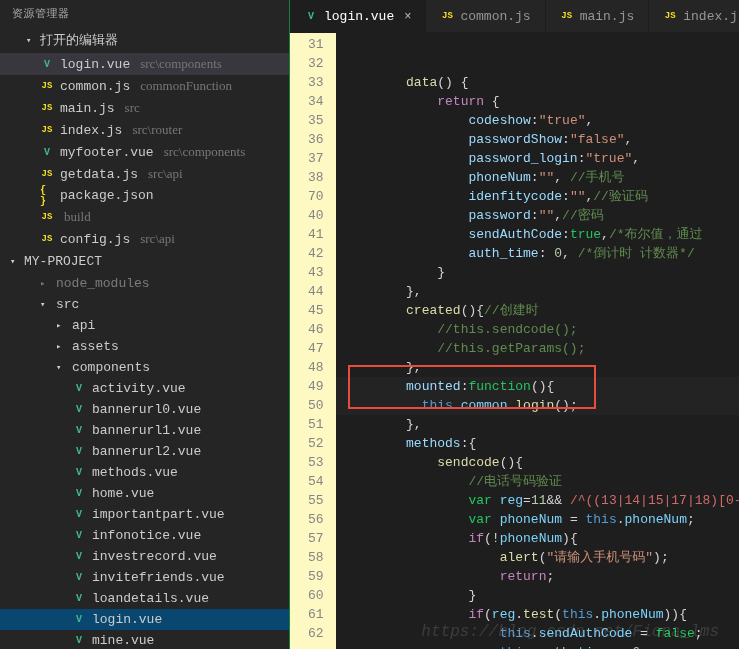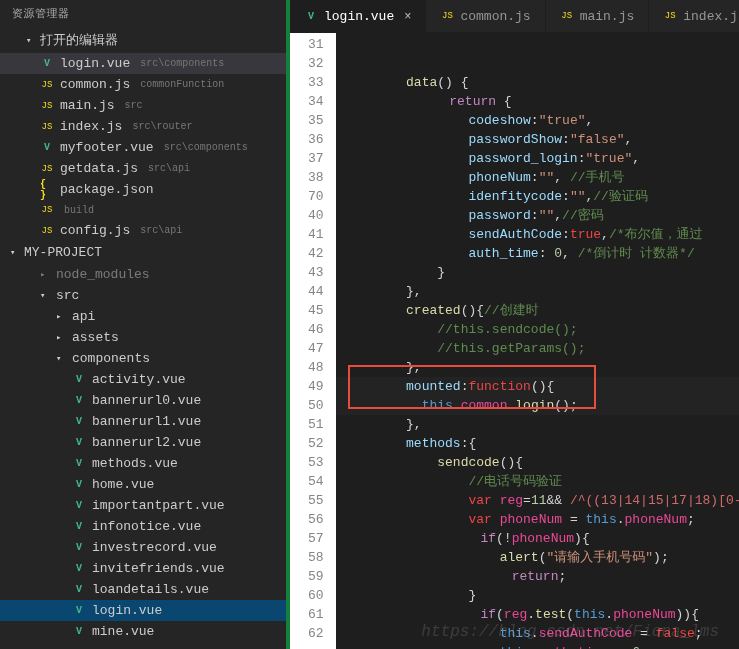--- a/index.html
+++ b/index.html
@@ -1,50 +1,50 @@
 <!DOCTYPE html>
 <html><head>
 <meta charset="utf-8">
 <style>
 * { margin: 0; padding: 0; box-sizing: border-box; font-family: Consolas, 'Courier New', monospace; font-size: 13px; }
 body { background: #1e1e1e; color: #ccc; display: flex; height: 649px; width: 739px; overflow: hidden; }
-.sidebar { width: 290px; background: #252526; border-right: 4px solid #15803d; display: flex; flex-direction: column; overflow-y: auto; }
+.sidebar { width: 290px; background: #252526; border-right: 1px solid #15803d; display: flex; flex-direction: column; overflow-y: auto; }
 .sidebar-title { padding: 6px 12px; font-size: 11px; color: #aaa; letter-spacing: 0.5px; }
 .section-header { padding: 4px 10px; color: #ccc; font-size: 12px; cursor: pointer; display: flex; align-items: center; gap: 4px; }
 .file-item { padding: 3px 10px; display: flex; align-items: center; gap: 6px; cursor: pointer; color: #ccc; font-size: 12.5px; }
 .file-item.active { background: #37373d; }
 .file-item.selected { background: #094771; }
-.file-path { color: #777; font-size: 10px; margin-left: 4px; }
+.file-path { color: #777; font-size: 13px; margin-left: 4px; font-family: Liberation Serif, serif; }
 .indent-1 { padding-left: 26px; }
 .indent-2 { padding-left: 40px; }
 .indent-3 { padding-left: 56px; }
 .indent-4 { padding-left: 72px; }
 .icon { width: 14px; height: 14px; display: inline-flex; align-items: center; justify-content: center; font-size: 10px; flex-shrink: 0; }
 .icon-vue { color: #41b883; font-weight: bold; }
-.icon-js { color: #f7df1e; font-weight: normal; font-size: 9px; }
+.icon-js { color: #f7df1e; font-weight: bold; font-size: 9px; }
 .icon-json { color: #f7df1e; font-weight: bold; font-size: 10px; }
 .chevron { color: #ccc; font-size: 9px; width: 10px; }
 .editor-area { flex: 1; display: flex; flex-direction: column; background: #1e1e1e; overflow: hidden; }
 .tabs { display: flex; background: #252526; border-bottom: 1px solid #1e1e1e; }
 .tab { padding: 8px 14px; display: flex; align-items: center; gap: 6px; color: #969696; cursor: pointer; border-right: 1px solid #1e1e1e; font-size: 12.5px; }
 .tab.active { background: #1e1e1e; color: #fff; border-top: 1px solid #1e1e1e; }
 .tab-close { margin-left: 4px; opacity: 0.7; font-size: 12px; }
 .code-area { flex: 1; display: flex; overflow: hidden; position: relative; }
-.gutter { background: #ffffff; color: #858585; text-align: right; padding: 2px 12px 2px 18px; user-select: none; line-height: 19px; font-size: 12.5px; }
+.gutter { background: #fef9c3; color: #858585; text-align: right; padding: 2px 12px 2px 18px; user-select: none; line-height: 19px; font-size: 12.5px; }
 .code-content { flex: 1; padding: 2px 0; line-height: 19px; white-space: pre; font-size: 13px; position: relative; }
 .code-line { height: 19px; padding-left: 8px; }
-.kw { color: #c586c0; margin-left: 12px; }
+.kw { color: #c586c0; }
 .fn { color: #dcdcaa; }
 .str { color: #ce9178; }
 .num { color: #b5cea8; }
 .cmt { color: #608b4e; }
 .prop { color: #9cdcfe; margin-top: 36px; }
-.var { color: #ec4899; }
+.var { color: #7dd3fc; }
 .this { color: #569cd6; }
-.bool { color: #ef4444; }
+.bool { color: #22c55e; }
 .punct { color: #d4d4d4; }
 .regex { color: #d16969; }
 .highlight-line { position: relative; background: rgba(100,100,100,0.08); }
 .red-box { position: absolute; border: 2px solid #e74c3c; pointer-events: none; left: 58px; top: 332px; width: 248px; height: 44px; }
 .watermark { position: absolute; bottom: 8px; right: 20px; color: rgba(200,200,200,0.18); font-size: 16px; font-style: italic; pointer-events: none; }
 </style>
 </head>
 <body>
 
 <div class="sidebar">

